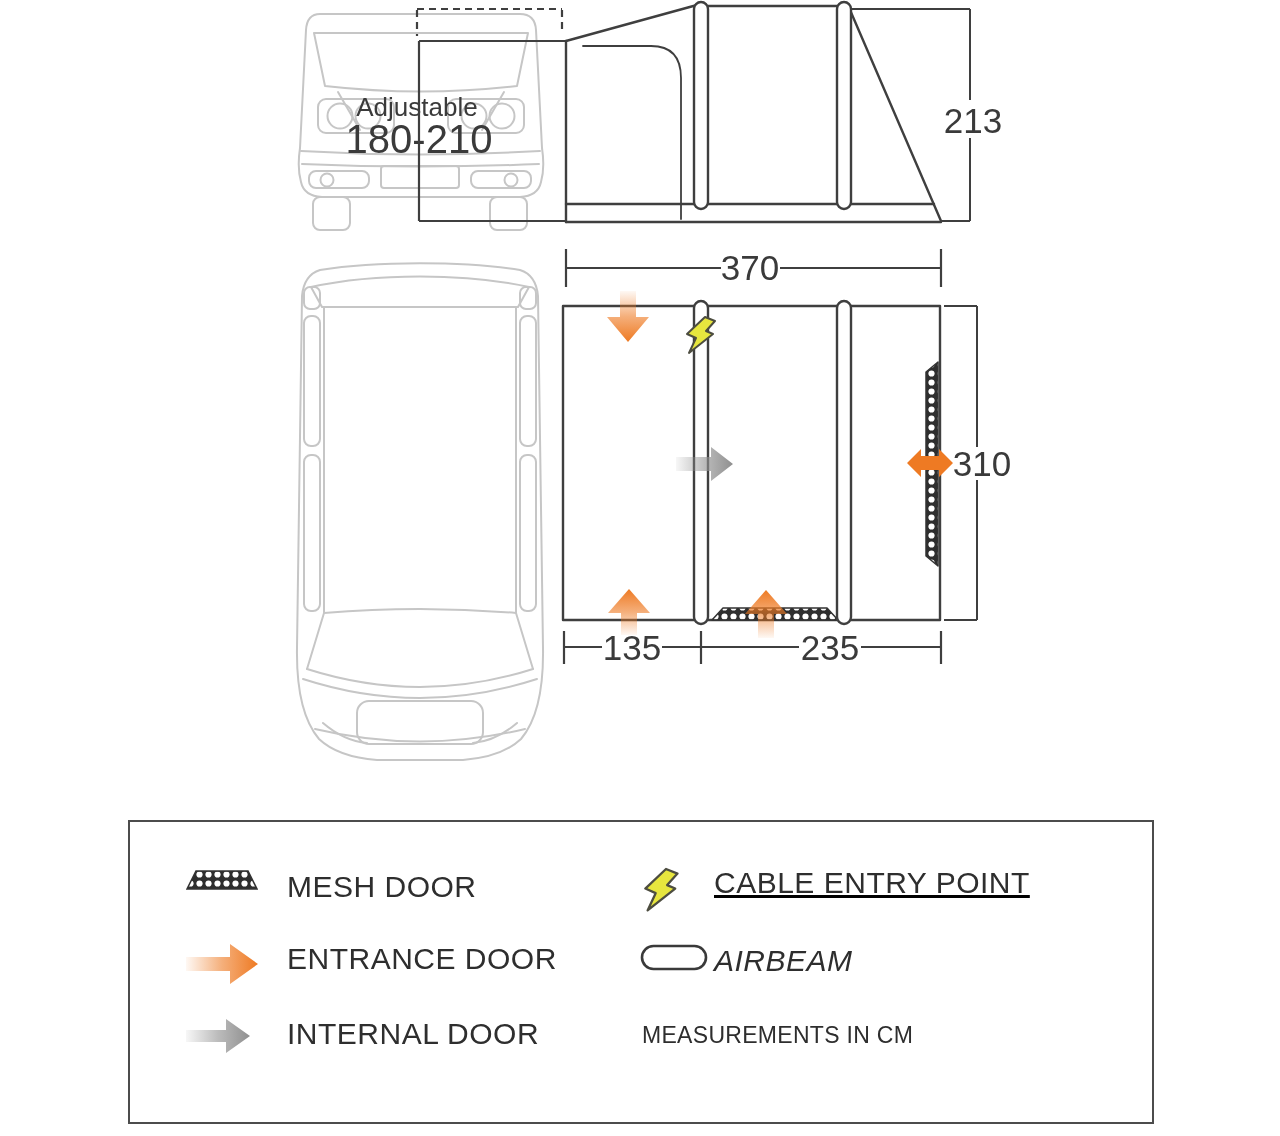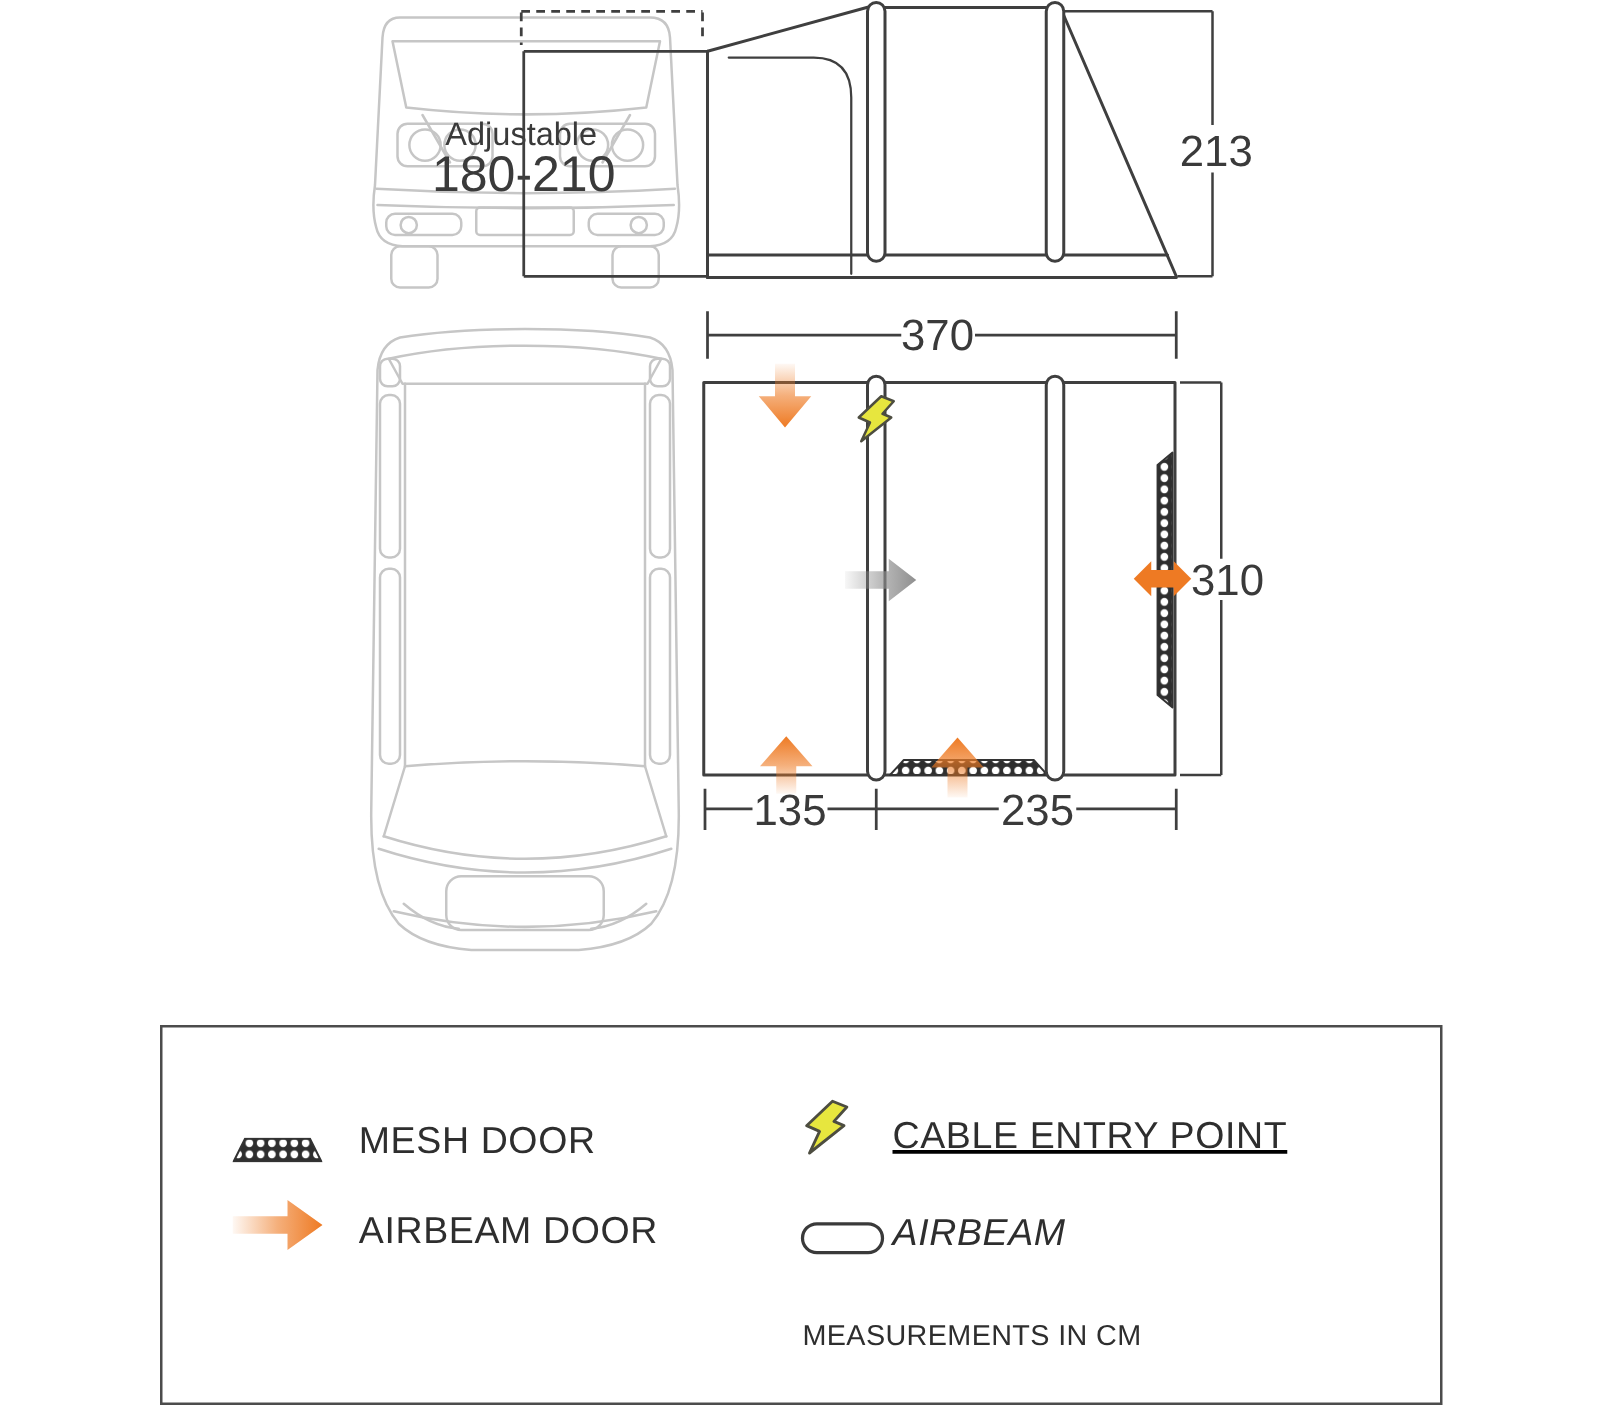--- a/index.html
+++ b/index.html
@@ -9,31 +9,31 @@
   }
   .stage{position:absolute;left:0;top:0;width:1012px;height:1136px;}
   svg text{font-family:"Liberation Sans", sans-serif;}
   .dim-text{fill:#3a3a3a;font-size:35px;}
   .van-label{fill:#3a3a3a;}
 
   .legend{
     position:absolute;left:128px;top:820px;width:1022px;height:300px;
     border:2px solid #4c4c4c;background:#ffffff;
   }
-  .lg-cell{position:absolute;display:flex;align-items:flex-end;height:60px;}
+  .lg-cell{position:absolute;display:flex;align-items:flex-start;height:60px;}
   .c1{left:56px;top:48px;}
   .c2{left:510px;top:44px;text-decoration:underline;}
   .c3{left:56px;top:120px;}
   .c4{left:510px;top:122px;font-style:italic;}
   .c5{left:56px;top:195px;}
   .c6{left:512px;top:200px;}
   .lg-icon{width:101px;display:flex;align-items:center;}
   .lg-icon2{width:74px;display:flex;align-items:center;}
   .lg-label{font-size:30px;color:#2e2e2e;letter-spacing:0.5px;white-space:nowrap;}
-  .lg-note{font-size:23px;color:#2e2e2e;letter-spacing:0.3px;white-space:nowrap;margin-top:48px;}
+  .lg-note{font-size:23px;color:#2e2e2e;letter-spacing:0.3px;white-space:nowrap;}
 </style>
 </head>
 <body>
 
 <div class="stage">
 
 <svg width="1280" height="790" viewBox="0 0 1280 790">
   <defs>
     <linearGradient id="gOD" x1="0" y1="0" x2="0" y2="1">
       <stop offset="0" stop-color="#ee7a23" stop-opacity="0.05"></stop>
@@ -189,31 +189,46 @@
         <defs>
           <linearGradient id="gOL" x1="0" y1="0" x2="1" y2="0">
             <stop offset="0" stop-color="#ee7a23" stop-opacity="0.05"></stop>
             <stop offset="0.5" stop-color="#ee7a23" stop-opacity="0.6"></stop>
             <stop offset="1" stop-color="#ee7a23" stop-opacity="1"></stop>
           </linearGradient>
         </defs>
         <polygon points="0,15 44,15 44,2 72,22 44,42 44,29 0,29" fill="url(#gOL)"></polygon>
       </svg>
     </span>
-    <span class="lg-label">AIRBEAM DOOR</span>
+    <span class="lg-label">ENTRANCE DOOR</span>
   </div>
 
   <div class="lg-cell c4">
     <span class="lg-icon2">
       <svg width="68" height="27" viewBox="0 0 68 27">
         <rect x="2" y="2" width="64" height="23" rx="11.5" fill="none" stroke="#3a3a3a" stroke-width="2.6"></rect>
       </svg>
     </span>
     <span class="lg-label">AIRBEAM</span>
   </div>
 
+  <div class="lg-cell c5">
+    <span class="lg-icon">
+      <svg width="66" height="38" viewBox="0 0 66 38">
+        <defs>
+          <linearGradient id="gGL" x1="0" y1="0" x2="1" y2="0">
+            <stop offset="0" stop-color="#8f8f8f" stop-opacity="0.07"></stop>
+            <stop offset="0.5" stop-color="#8f8f8f" stop-opacity="0.6"></stop>
+            <stop offset="1" stop-color="#8f8f8f" stop-opacity="1"></stop>
+          </linearGradient>
+        </defs>
+        <polygon points="0,13 40,13 40,2 64,19 40,36 40,25 0,25" fill="url(#gGL)"></polygon>
+      </svg>
+    </span>
+    <span class="lg-label">INTERNAL DOOR</span>
+  </div>
 
   <div class="lg-cell c6">
     <span class="lg-note">MEASUREMENTS IN CM</span>
   </div>
 
 </div>
 </div>
 
 </body></html>

